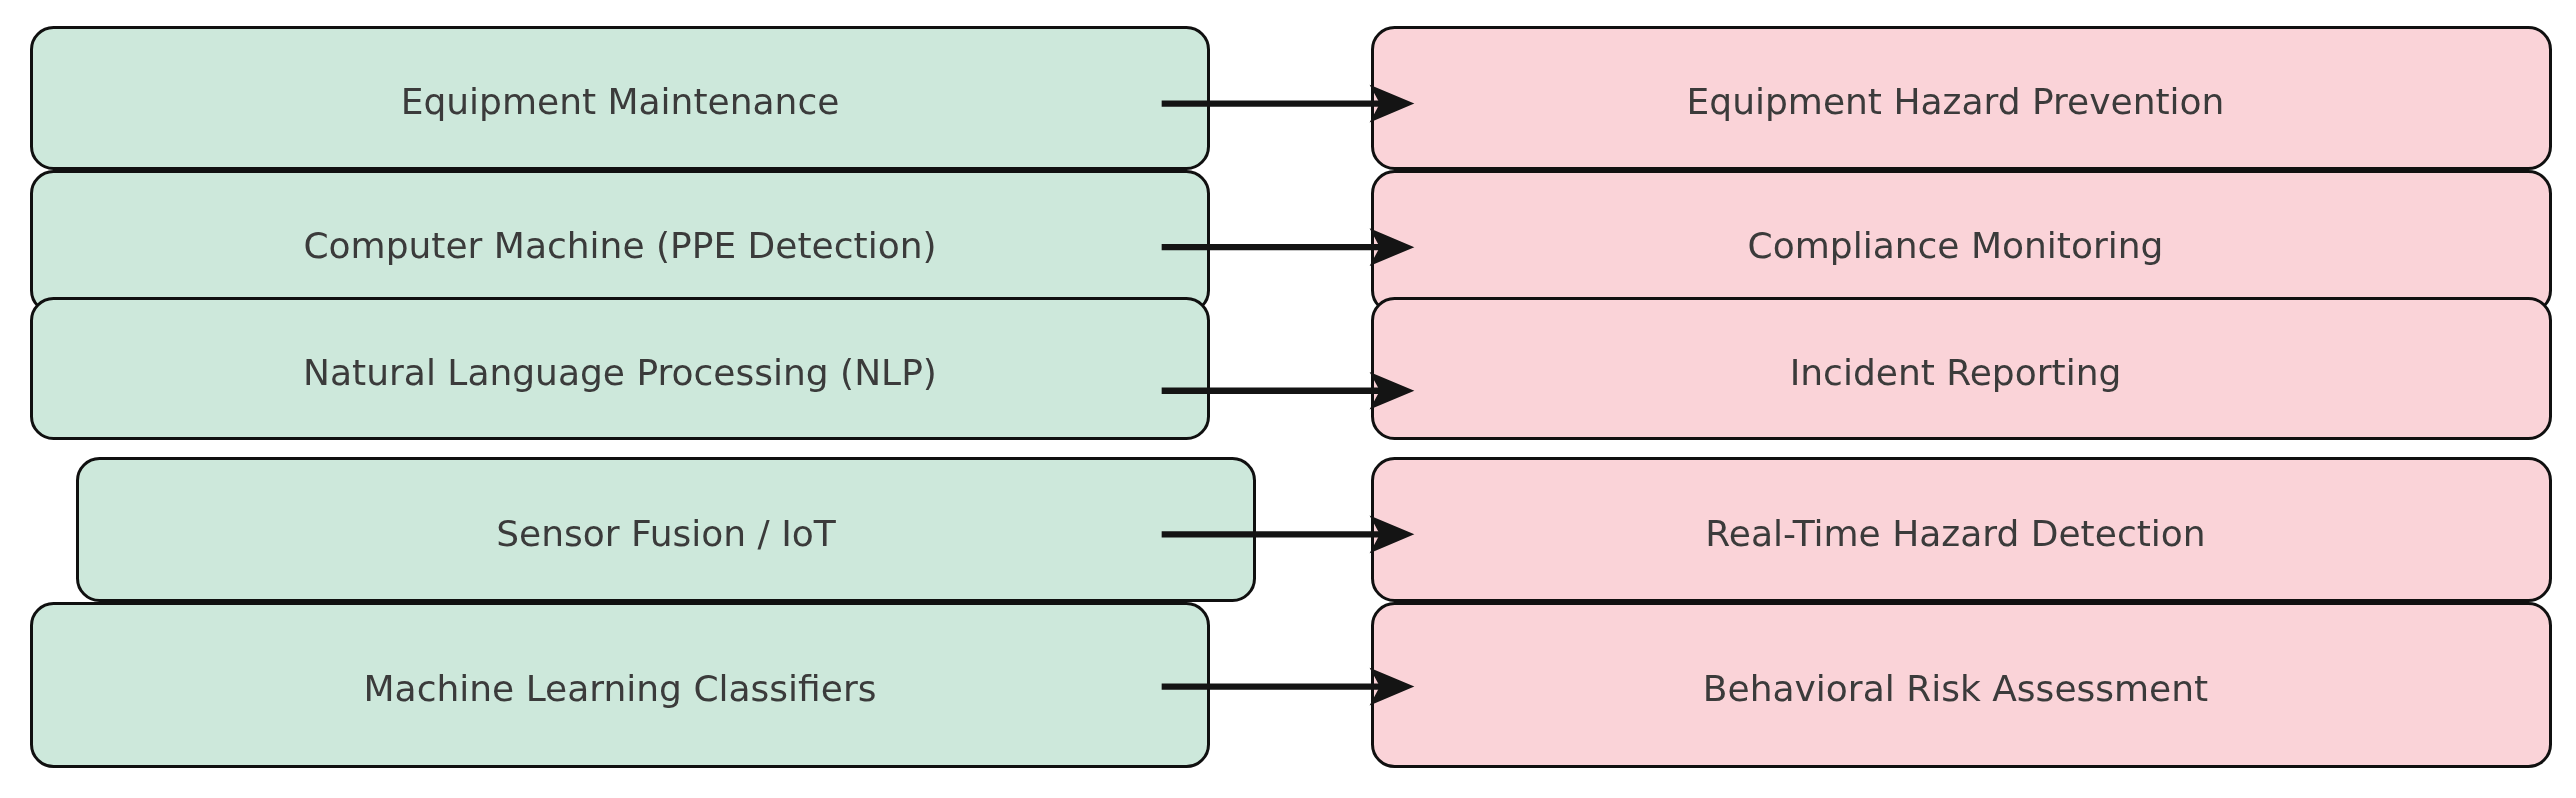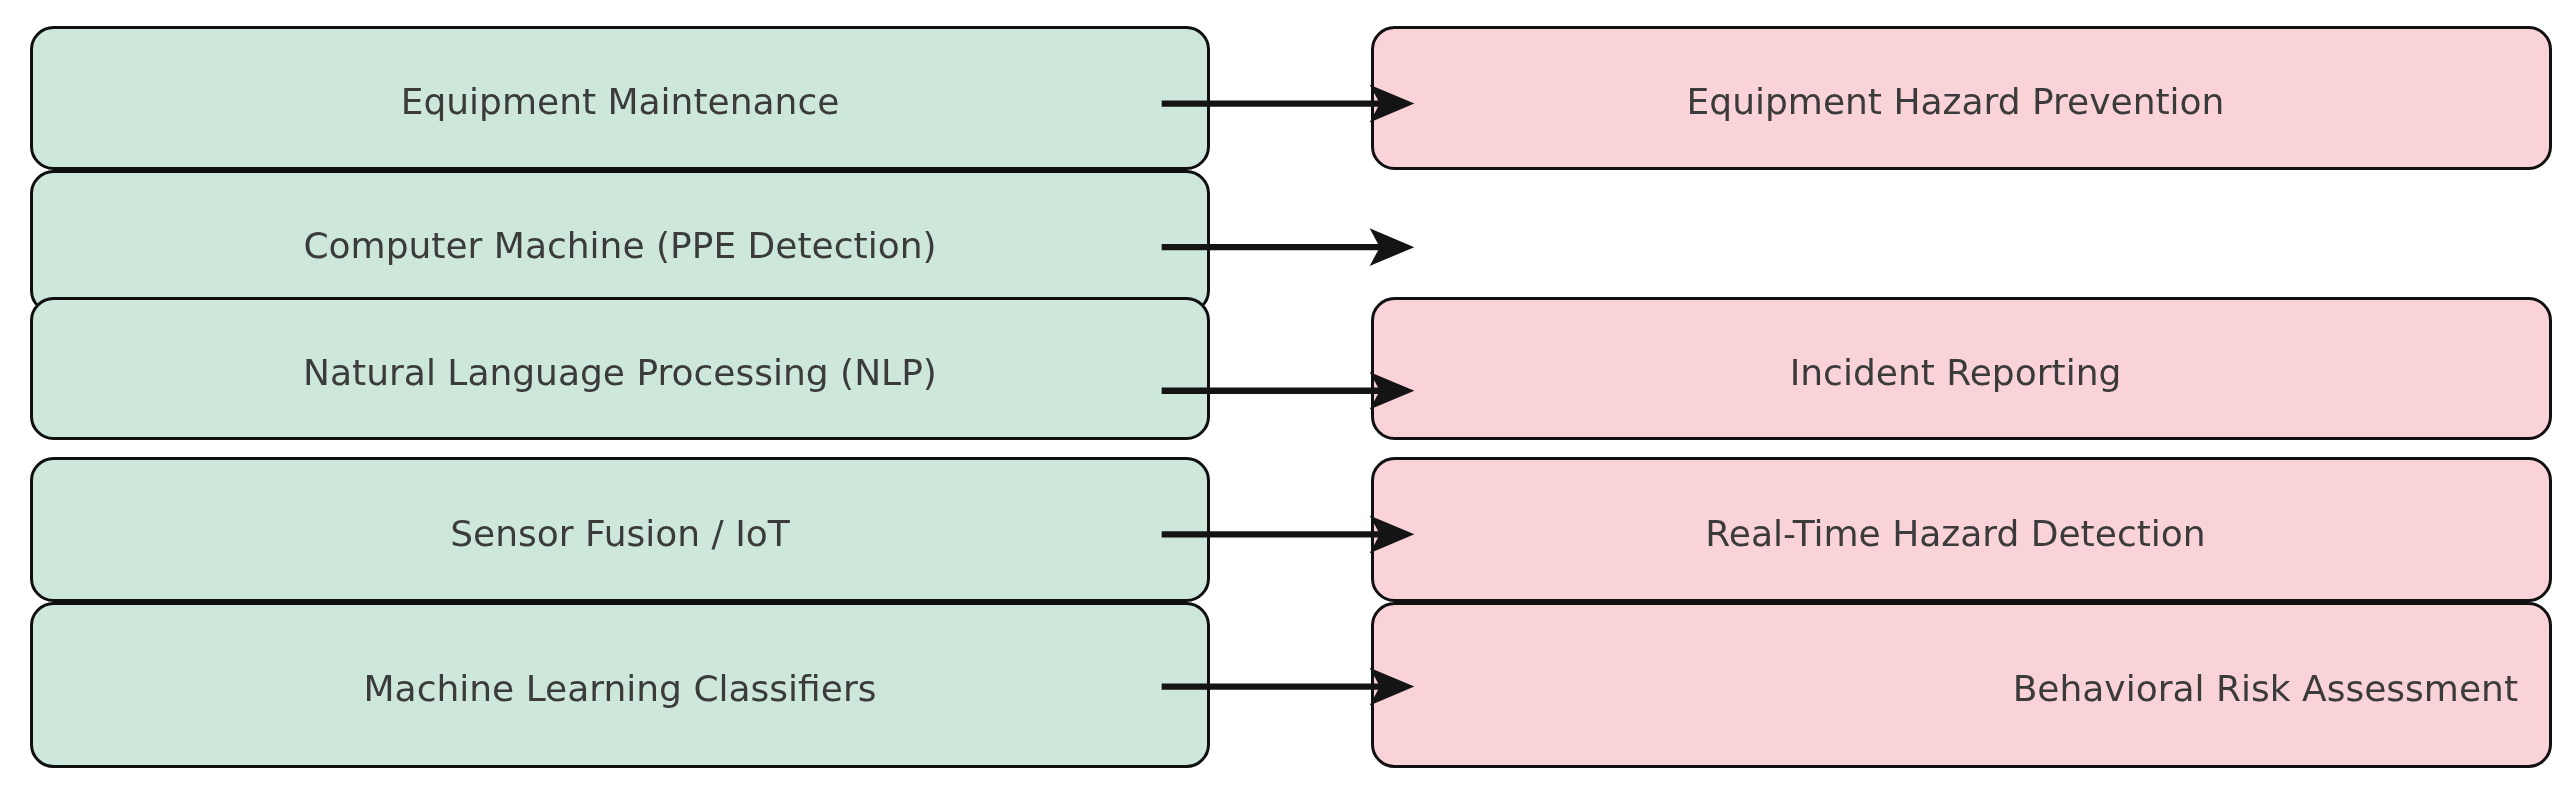--- a/index.html
+++ b/index.html
@@ -56,37 +56,40 @@
 
   <div class="node col-left row-0" style="background-color: rgb(205, 232, 219);">
     <span>Equipment Maintenance</span>
   </div>
   <div class="node col-left row-1" style="background-color: rgb(205, 232, 219);">
     <span>Computer Machine (PPE Detection)</span>
   </div>
   <div class="node col-left row-2" style="background-color: rgb(205, 232, 219);">
     <span>Natural Language Processing (NLP)</span>
   </div>
-  <div class="node col-left row-3" style="background-color: rgb(205, 232, 219);">
+  <div class="node col-left row-3" style="background-color: rgb(205, 232, 219); margin-left: 46px;">
     <span>Sensor Fusion / IoT</span>
   </div>
   <div class="node col-left row-4" style="background-color: rgb(205, 232, 219);">
     <span>Machine Learning Classifiers</span>
   </div>
 
   <div class="node col-right row-0" style="background-color: rgb(250, 211, 216);">
     <span>Equipment Hazard Prevention</span>
   </div>
+  <div class="node col-right row-1" style="background-color: rgb(250, 211, 216);">
+    <span>Compliance Monitoring</span>
+  </div>
   <div class="node col-right row-2" style="background-color: rgb(250, 211, 216);">
     <span>Incident Reporting</span>
   </div>
   <div class="node col-right row-3" style="background-color: rgb(250, 211, 216);">
     <span>Real-Time Hazard Detection</span>
   </div>
-  <div class="node col-right row-4" style="background-color: rgb(250, 211, 216); justify-content: flex-end;">
+  <div class="node col-right row-4" style="background-color: rgb(250, 211, 216);">
     <span>Behavioral Risk Assessment</span>
   </div>
 
   <svg id="arrow-layer" viewBox="0 0 3282 1017" xmlns="http://www.w3.org/2000/svg">
     <g>
       <line x1="1480" y1="132" x2="1760" y2="132"></line>
       <path d="M 1802 132 L 1745 108 L 1758 132 L 1745 156 Z"></path>
     </g>
     <g>
       <line x1="1480" y1="315" x2="1760" y2="315"></line>

